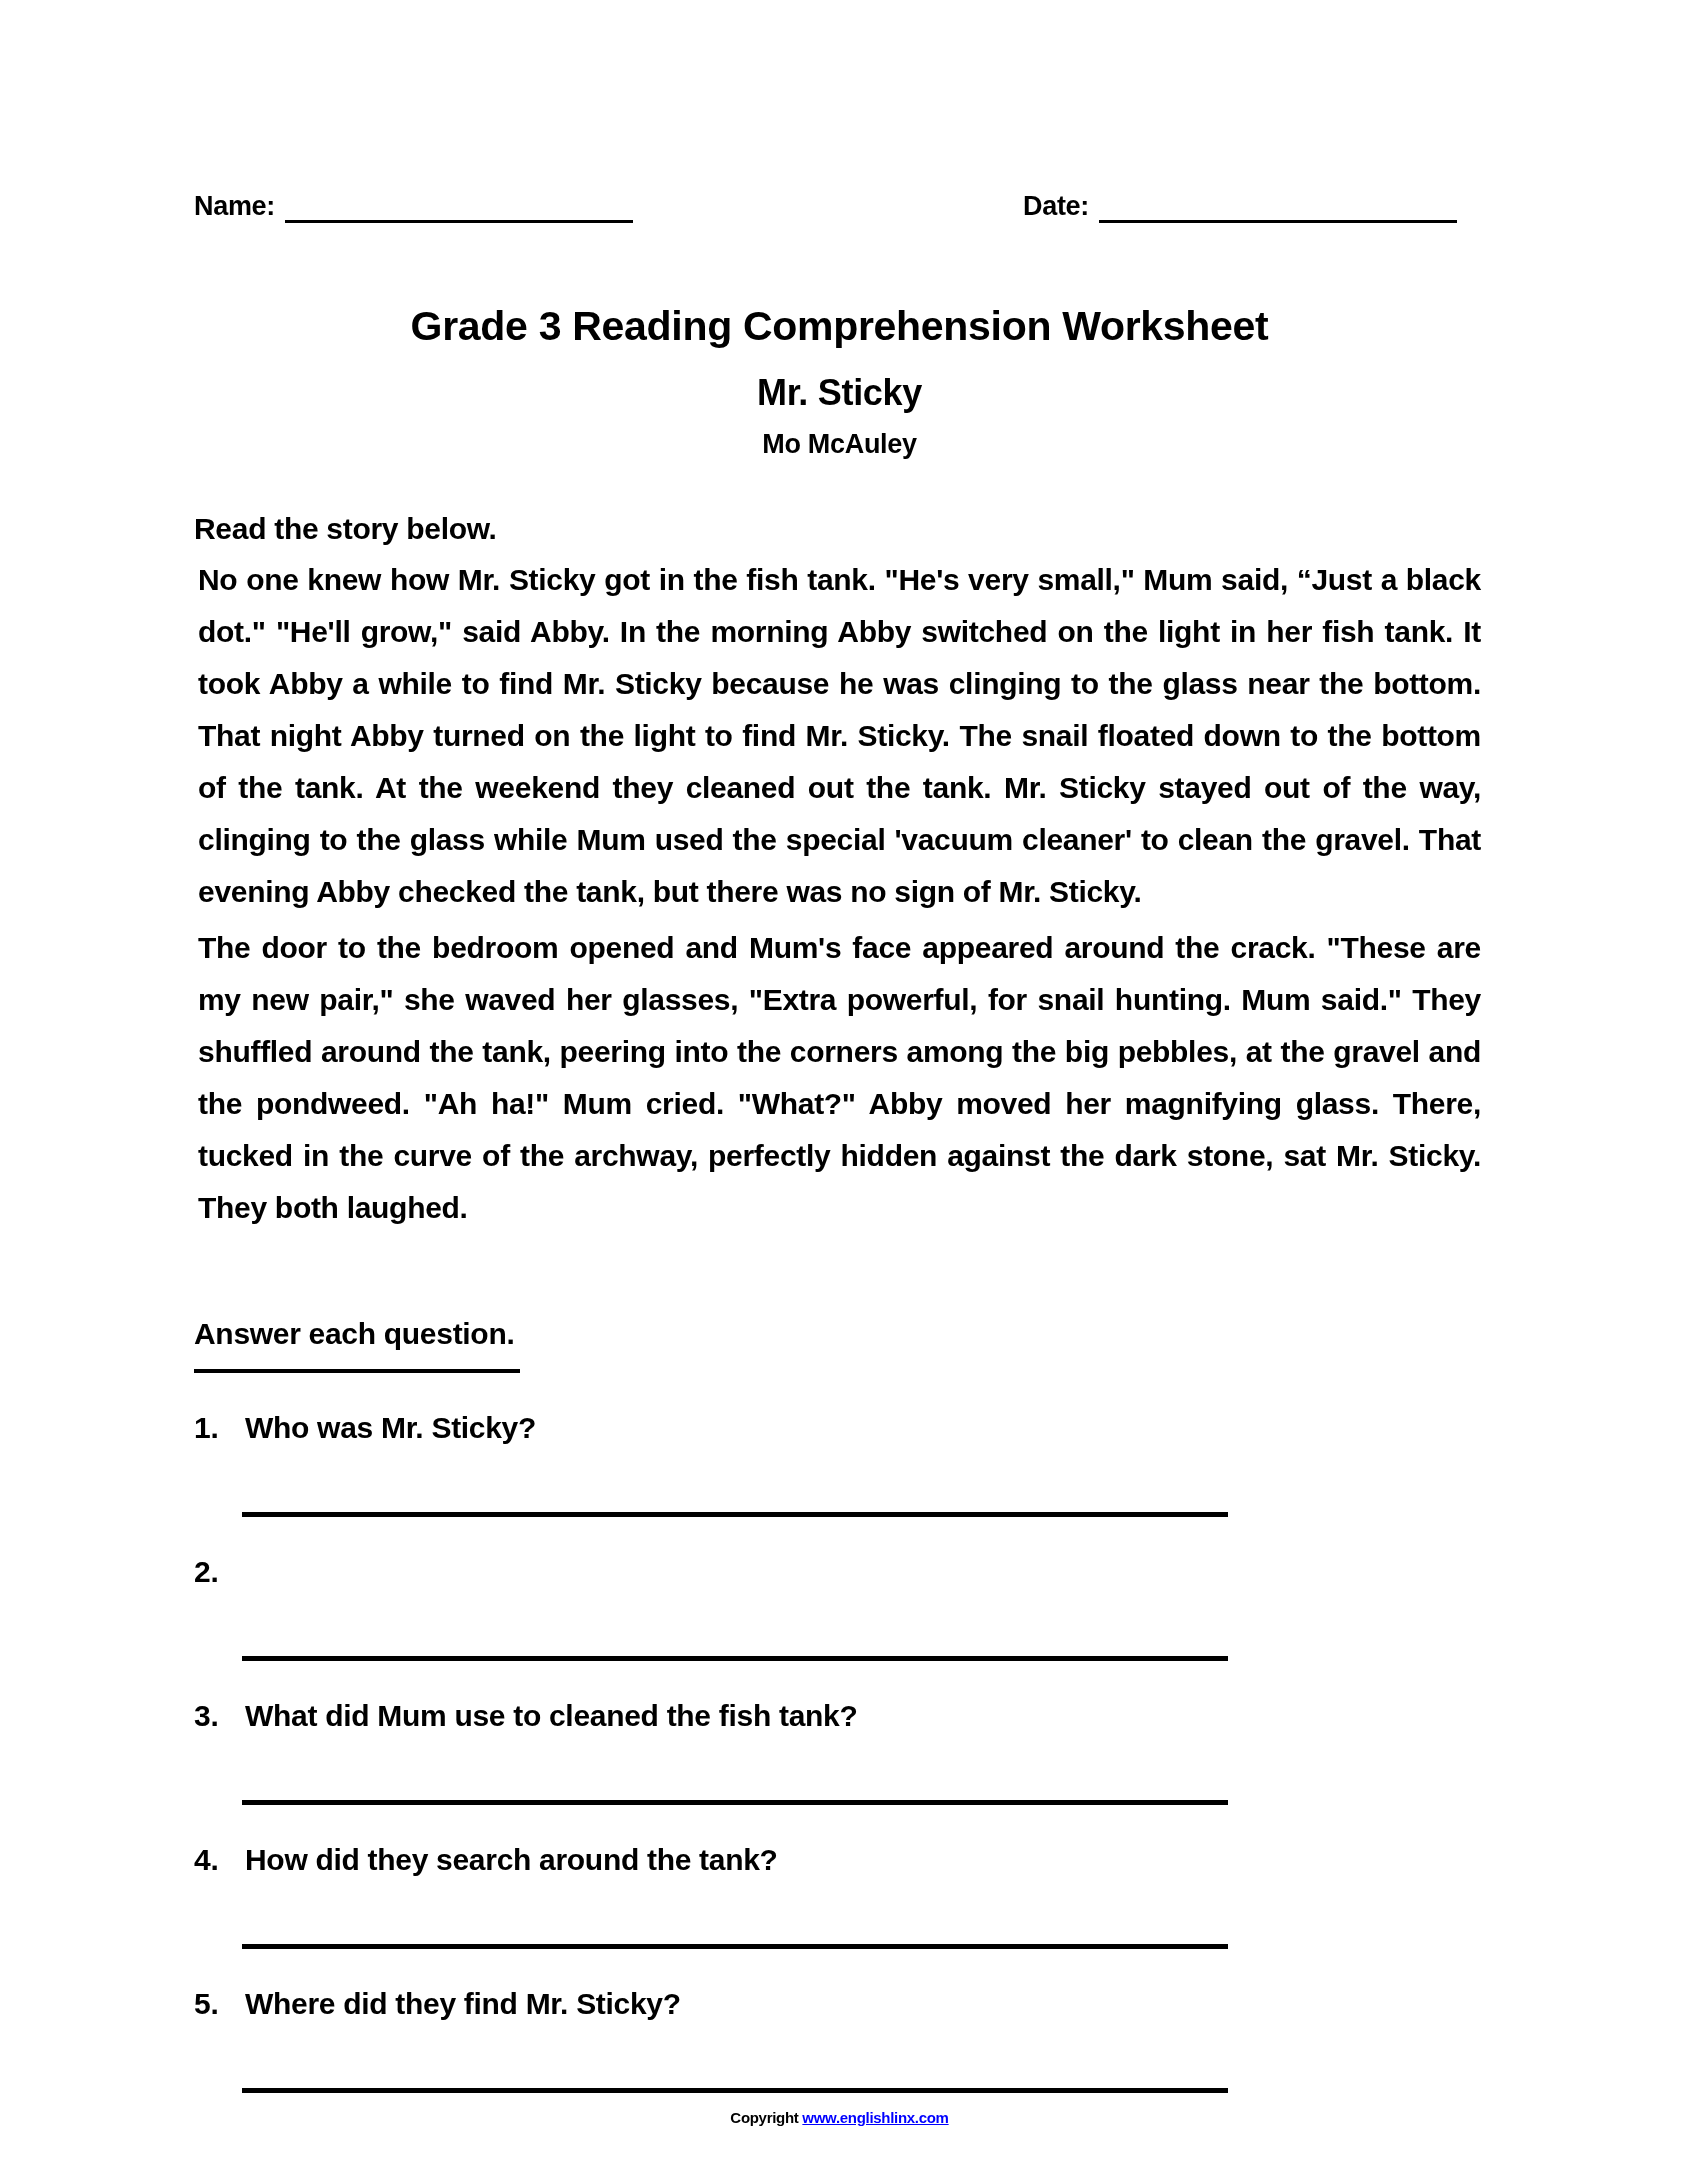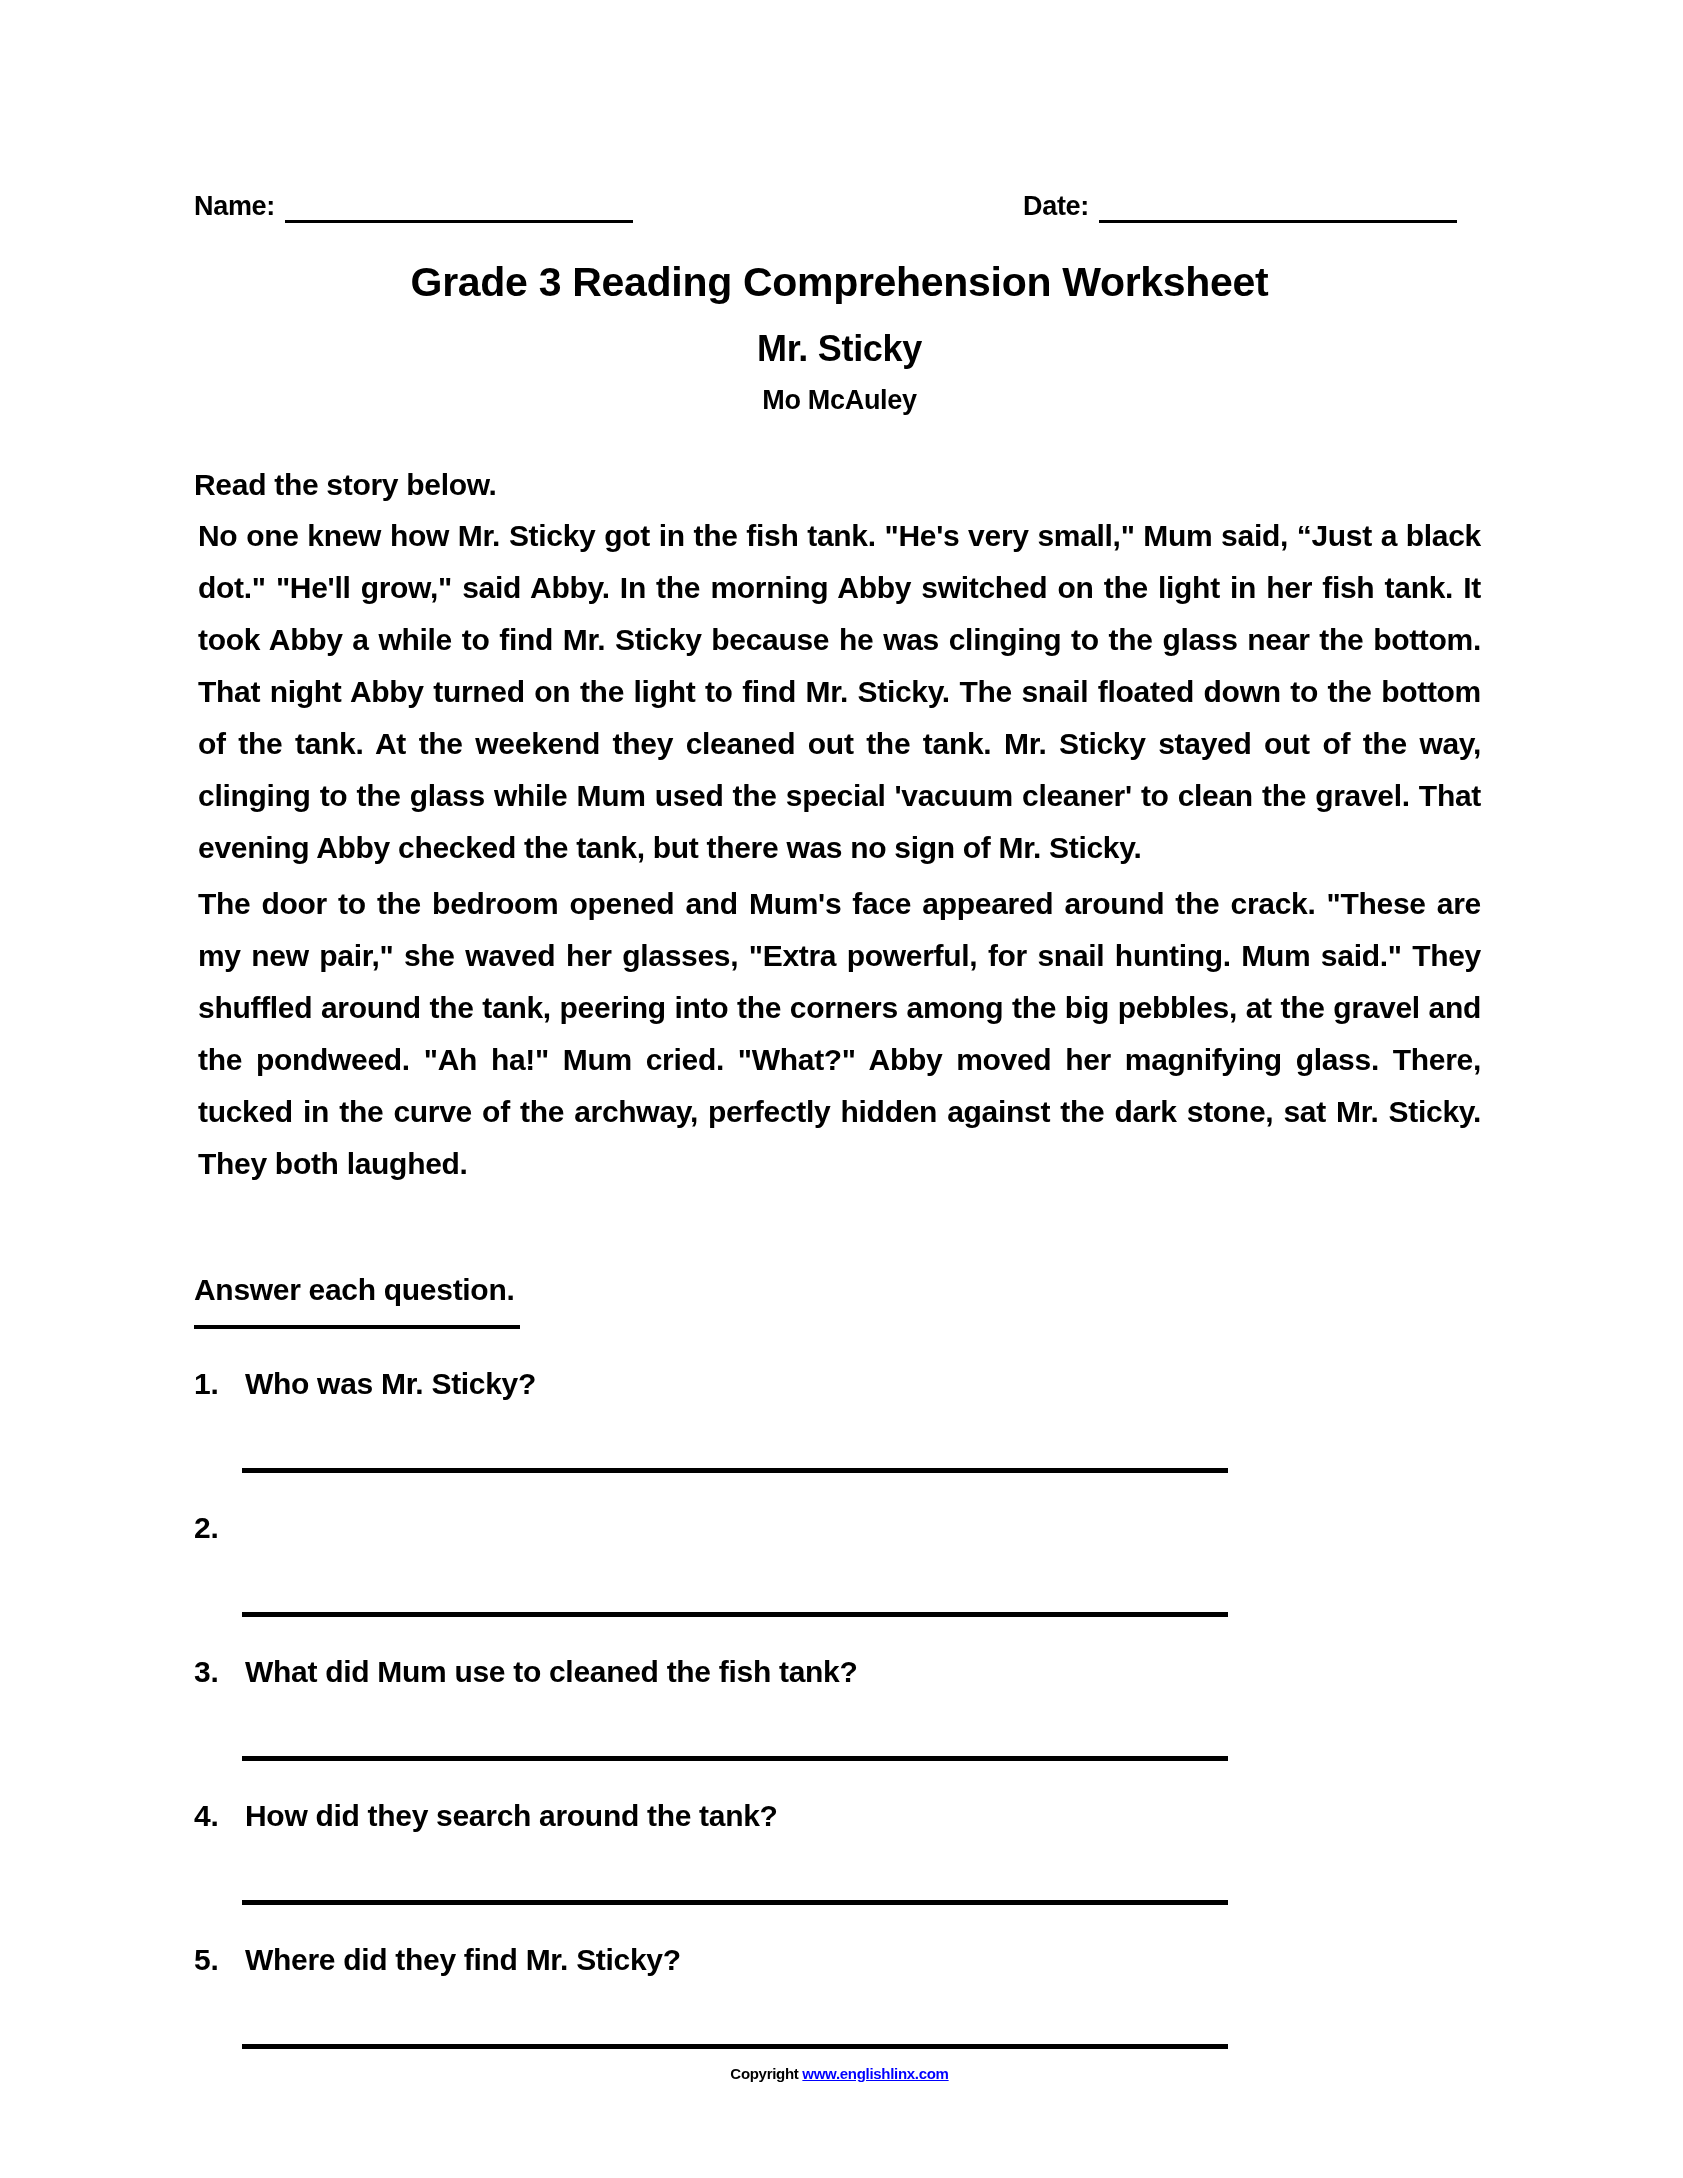--- a/index.html
+++ b/index.html
@@ -35,21 +35,21 @@
     height: 30px;
     margin-left: 10px;
   }
   .name-blank { width: 348px; }
   .date-blank { width: 358px; margin-right: 28px; }
 
   
   .main-title {
     text-align: center;
     font-size: 41px;
-    margin-top: 36px;
+    margin-top: 80px;
   }
   .story-title {
     text-align: center;
     font-size: 36px;
     margin-top: 22px;
   }
   .author {
     text-align: center;
     font-size: 27px;
     margin-top: 15px;

